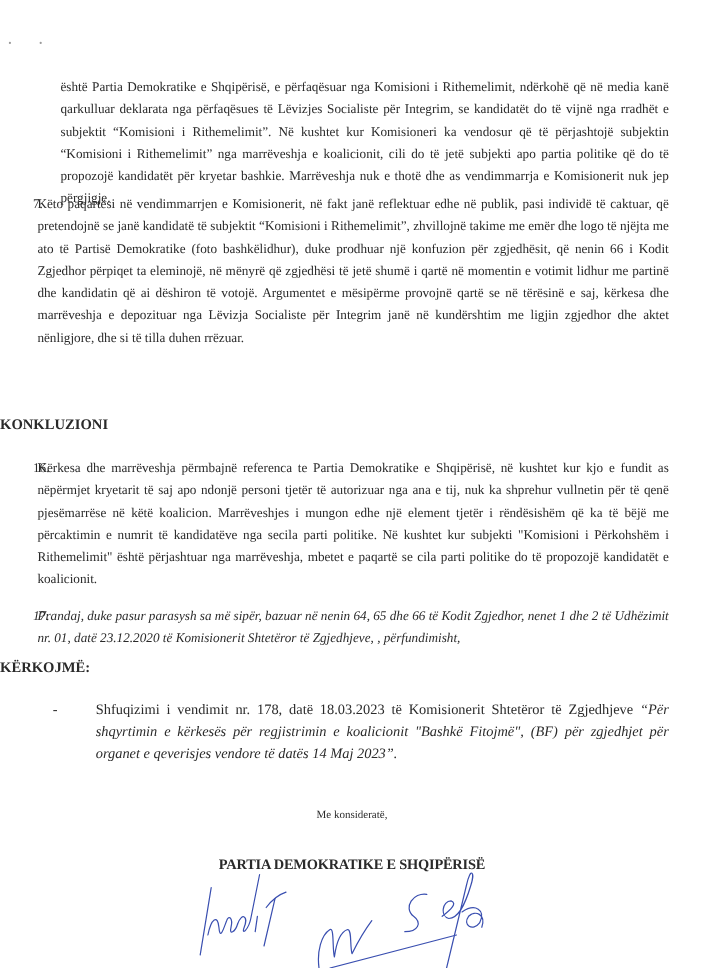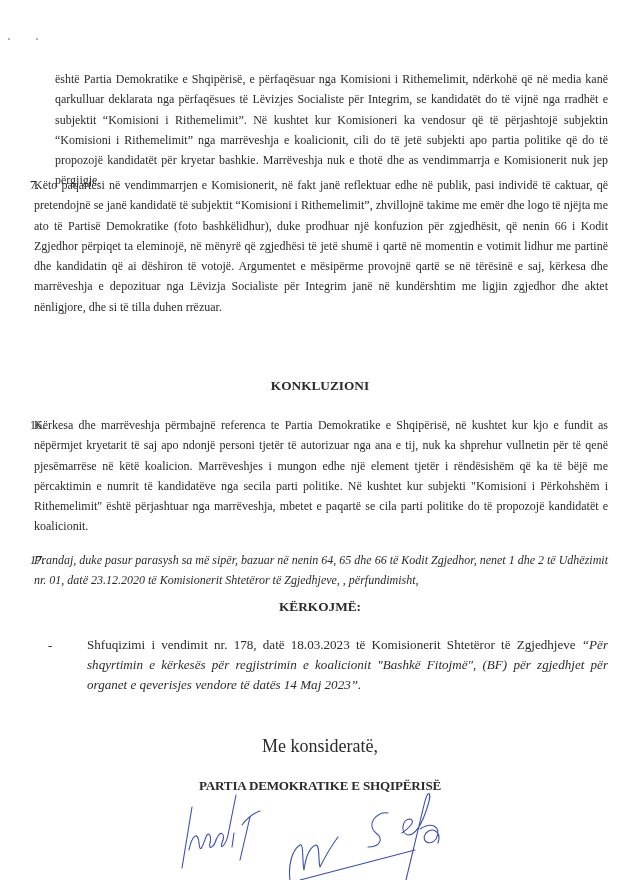--- a/index.html
+++ b/index.html
@@ -7,32 +7,32 @@
            font-family: "Liberation Serif", "DejaVu Serif", serif; color: #2a2a2a; }
     .dots { position: absolute; left: 8px; top: 38px; width: 30px; height: 3px; }
     .dots span { position: absolute; top: 0; width: 2px; height: 2px; background: #9a9a9a; border-radius: 50%; }
     .page { position: absolute; left: 0; top: 0; width: 640px; }
     .para { position: absolute; font-size: 12px; line-height: 20.3px; text-align: justify;
             text-align-last: left; }
     .cont { left: 55px; width: 553px; top: 69px; }
     .num-para { left: 30px; width: 578px; }
     .num-para .num { position: absolute; left: 0; top: 0; width: 24px; }
     .num-para .body { margin-left: 4px; text-align: justify; }
-    .heading { position: absolute; left: 0; width: 640px; text-align: center; font-weight: bold;
+    .heading { position: absolute; left: 0; width: 640px; font-weight: bold;
                font-size: 13.3px; }
     .p15 { top: 175px; }
     .h-konk { top: 378px; }
     .p16 { top: 415px; }
     .p17 { top: 550px; font-style: italic; }
     .h-kerk { top: 599px; }
     .bullet { position: absolute; left: 48px; top: 635px; width: 560px; font-size: 13.1px; line-height: 20px; }
     .bullet .dash { position: absolute; left: 0; top: 0; }
     .bullet .btext { margin-left: 39px; text-align: justify; text-align-last: left; }
     .bullet em { font-style: italic; }
-    .closing { position: absolute; left: 0; width: 640px; text-align: center; font-size: 18px; top: 736px; }
+    .closing { position: absolute; left: 0; width: 640px; text-align: center; font-size: 10px; top: 736px; }
     .org { position: absolute; left: 0; width: 640px; text-align: center; font-weight: bold; font-size: 13.1px; top: 778px;
            letter-spacing: -0.2px; }
     .sig { position: absolute; left: 170px; top: 785px; width: 320px; height: 95px; }
   </style>
 </head>
 <body>
 
 <div class="page">
   <div class="dots">
     <span style="left:0"></span>

